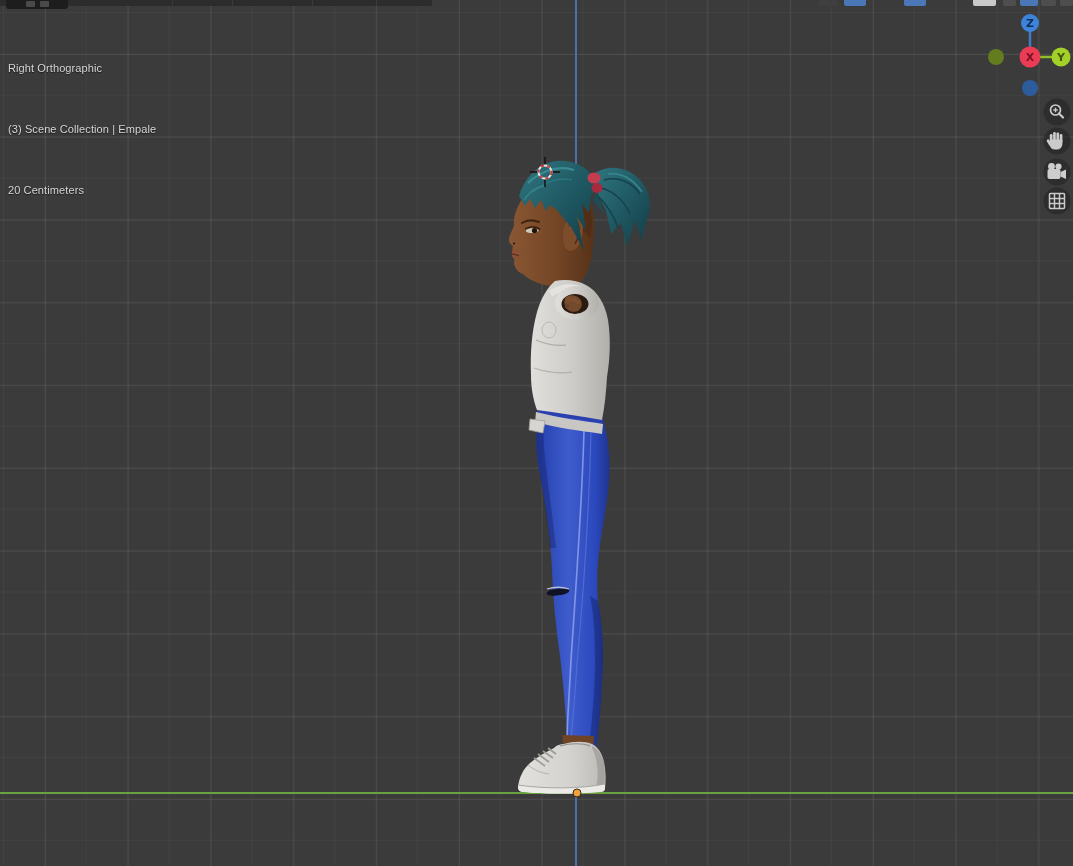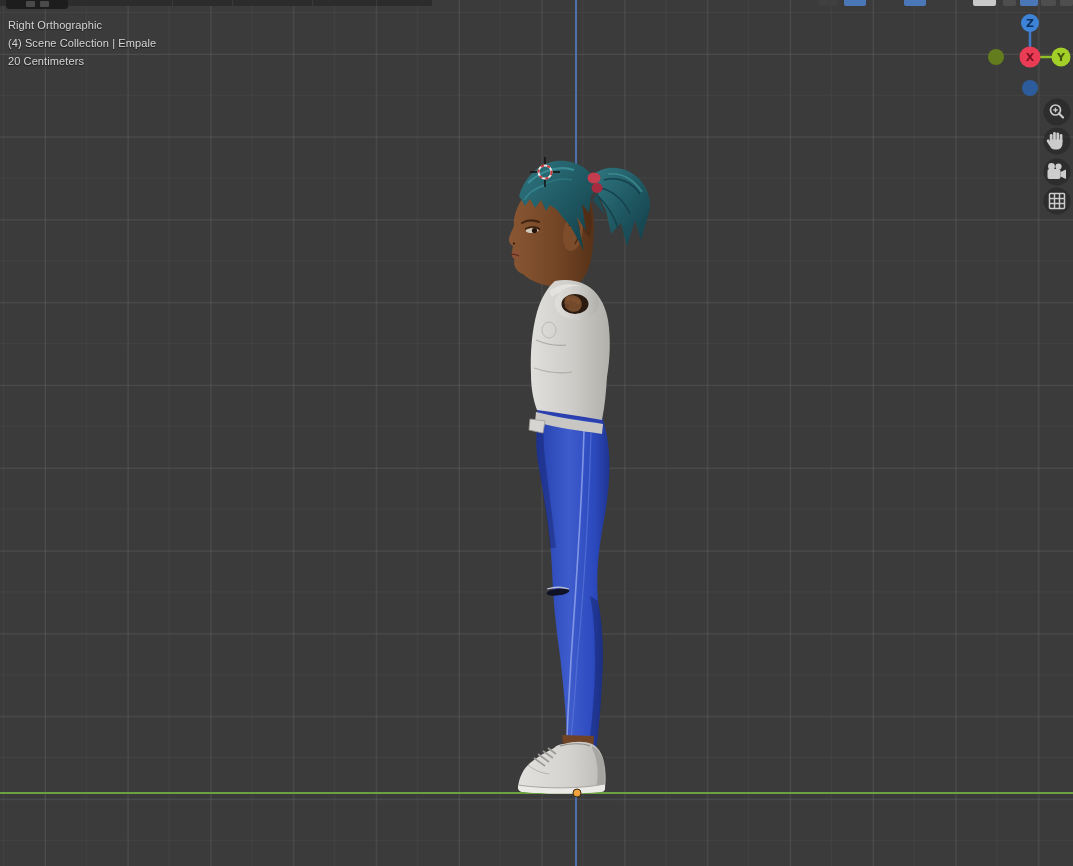--- a/index.html
+++ b/index.html
@@ -27,21 +27,21 @@
   .strip-widget{position:absolute;left:6px;top:0;width:62px;height:9px;background:#1d1d1d;border-radius:0 0 3px 3px;}
   .strip-widget i{position:absolute;top:1px;width:9px;height:6px;background:#4a4a4a;border-radius:1px;}
   .pbtn{position:absolute;top:0;height:6px;border-radius:0 0 2px 2px;}
   .pbtn.blue{background:#4a77b8;}
   .pbtn.gray{background:#4e4e4e;}
   .pbtn.lite{background:#c9c9c9;}
   .pbtn.dark{background:#3f3f3f;}
   
   .overlay{position:absolute;left:8px;top:16px;color:#d6d6d6;font-size:11px;line-height:18px;
     text-shadow:0 1px 1px rgba(0,0,0,.6);letter-spacing:.1px;}
-  .overlay div{white-space:pre;}
+  .overlay div{white-space:pre;margin-top:43px;}
   .gz-letter{font:bold 11px "DejaVu Sans",sans-serif;text-anchor:middle;}
 </style>
 </head>
 <body>
 
 <div class="vp">
 
   <div class="grid"></div>
   <div class="axis-z"></div>
   <div class="axis-y"></div>
@@ -304,17 +304,17 @@
   <div class="pbtn blue" style="left:844px;width:22px"></div>
   <div class="pbtn blue" style="left:904px;width:22px"></div>
   <div class="pbtn lite" style="left:973px;width:23px"></div>
   <div class="pbtn gray" style="left:1003px;width:13px"></div>
   <div class="pbtn blue" style="left:1020px;width:18px"></div>
   <div class="pbtn gray" style="left:1041px;width:15px"></div>
   <div class="pbtn gray" style="left:1060px;width:13px"></div>
 
   <div class="overlay">
     <div>Right Orthographic</div>
-    <div>(4) Scene Collection | Empale</div>
+    <div>(3) Scene Collection | Empale</div>
     <div>20 Centimeters</div>
   </div>
 
 </div>
 
 </body></html>

